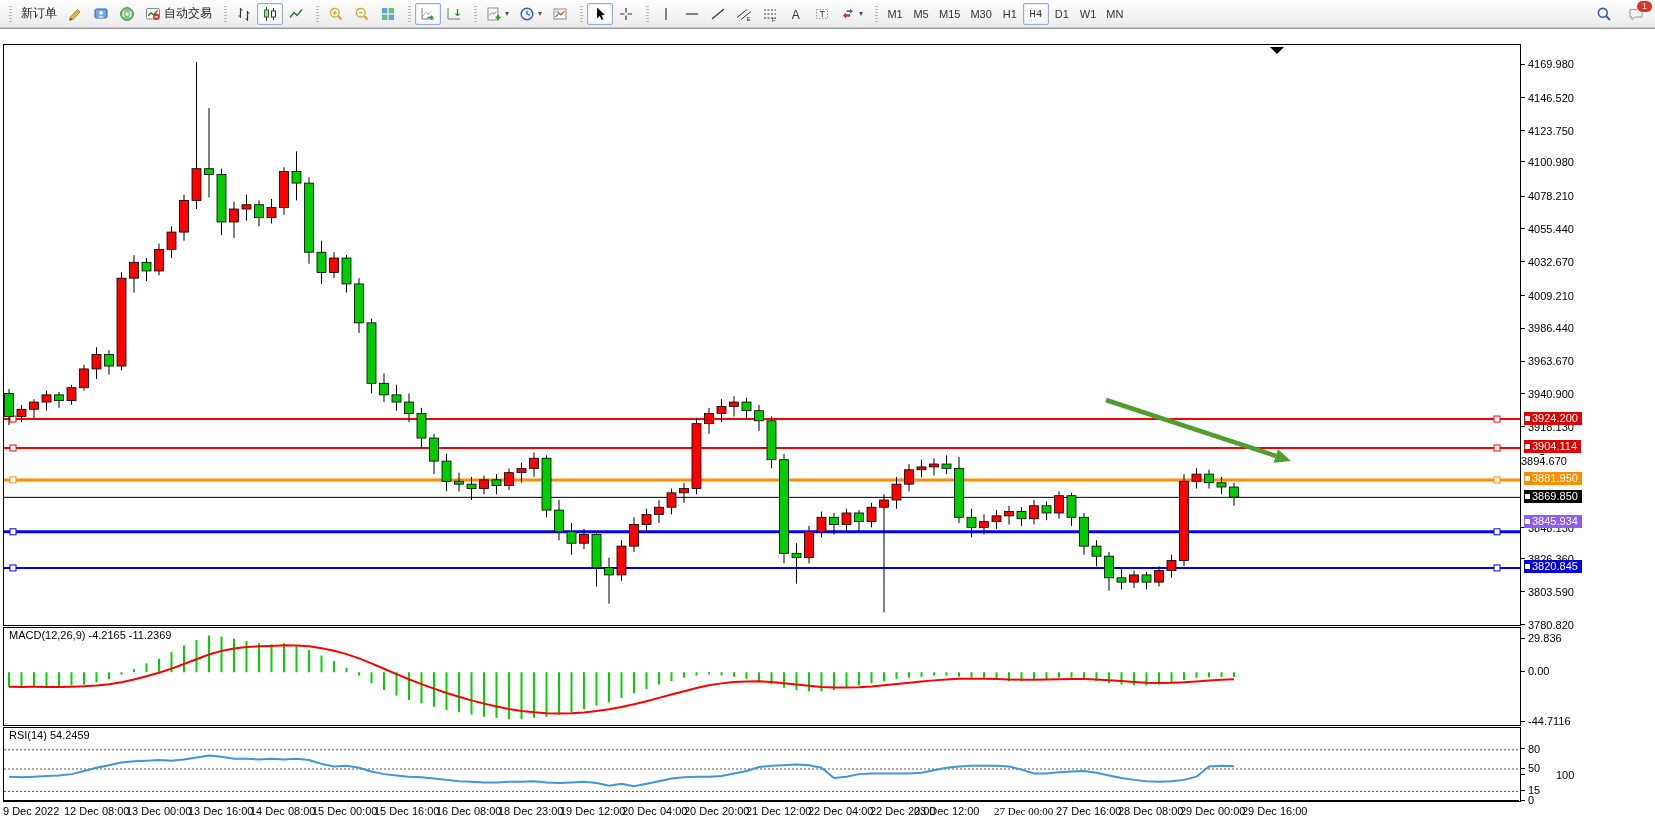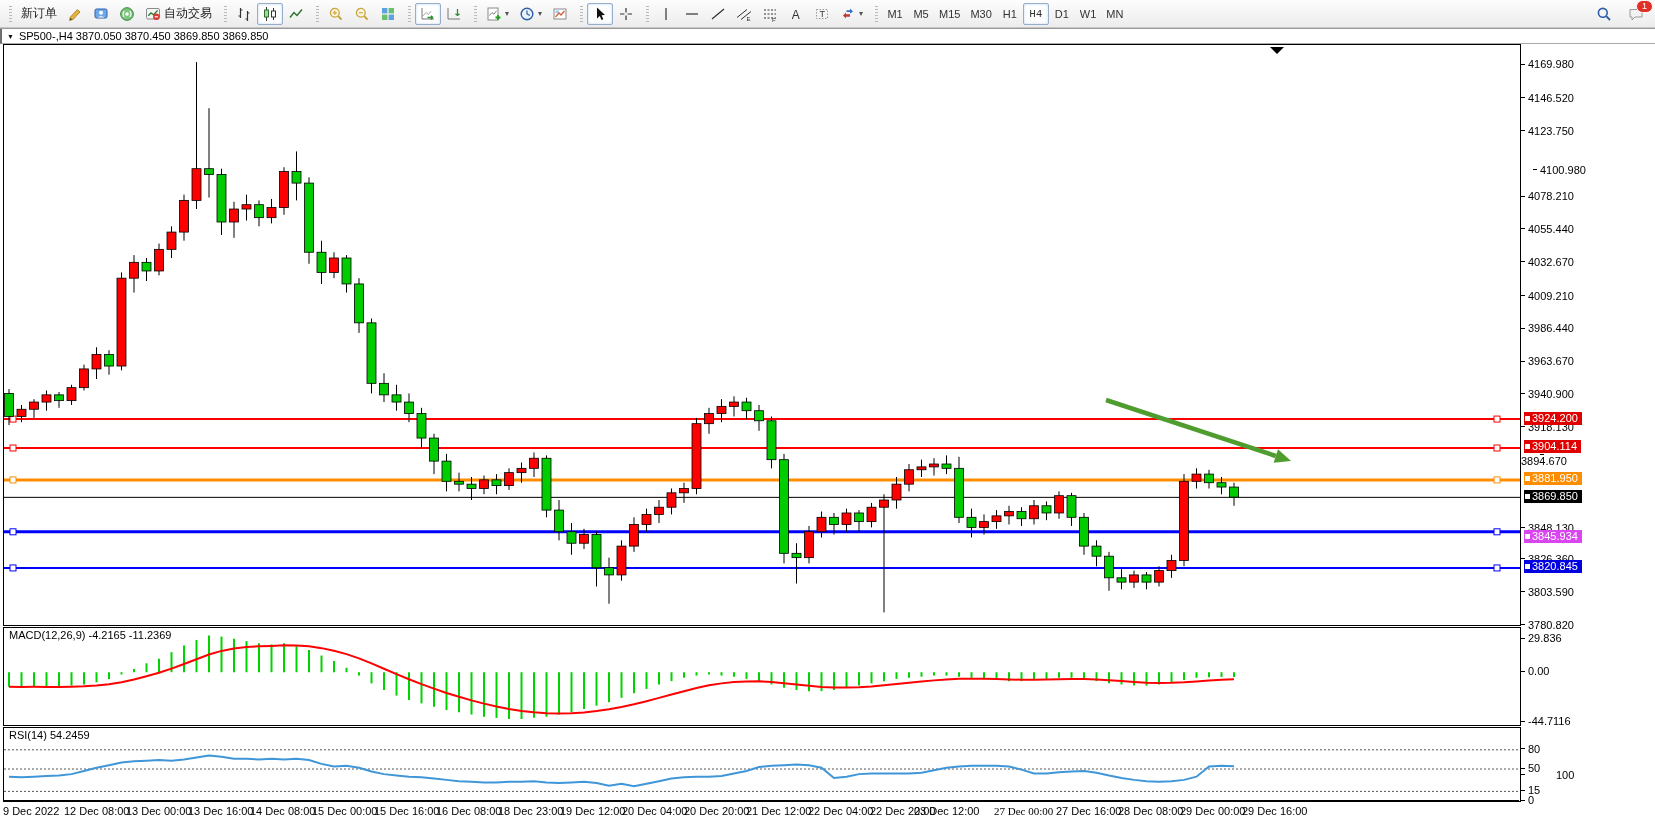--- a/index.html
+++ b/index.html
@@ -328,24 +328,20 @@
           <svg viewBox="0 0 16 16">
             <path d="M2 3.5 h12 v7.5 h-7 l-3 3 v-3 h-2 z" fill="#f2f2f2" stroke="#9a9a9a"></path>
           </svg>
         </span>
         <span class="badge">1</span>
       </button>
     </div>
   </div>
 
 <div class="chart-area">
-  <div class="titlebar">
-    <span class="tri">▼</span>
-    <span>SP500-,H4  3870.050 3870.450 3869.850 3869.850</span>
-  </div>
 
   <div class="panel" id="main-plot">
       <svg width="1516" height="580">
         <line x1="0" x2="1516" y1="374.0555761126531" y2="374.0555761126531" stroke="#ff0000" stroke-width="2"></line>
         <rect x="6" y="371.0555761126531" width="6" height="6" fill="#fff" stroke="#ff0000"></rect>
         <rect x="1490" y="371.0555761126531" width="6" height="6" fill="#fff" stroke="#ff0000"></rect>
         <line x1="0" x2="1516" y1="402.9902343509096" y2="402.9902343509096" stroke="#ff0000" stroke-width="2"></line>
         <rect x="6" y="399.9902343509096" width="6" height="6" fill="#fff" stroke="#ff0000"></rect>
         <rect x="1490" y="399.9902343509096" width="6" height="6" fill="#fff" stroke="#ff0000"></rect>
         <line x1="0" x2="1516" y1="434.91833179155134" y2="434.91833179155134" stroke="#ff8d00" stroke-width="3"></line>
@@ -684,21 +680,21 @@
         <span>4169.980</span>
       </div>
       <div class="tick" style="top: 62.295px;">
         <span class="dash"></span>
         <span>4146.520</span>
       </div>
       <div class="tick" style="top: 95.0961px;">
         <span class="dash"></span>
         <span>4123.750</span>
       </div>
-      <div class="tick" style="top: 134px; margin-left: 12px;">
+      <div class="tick" style="top: 126px;">
         <span class="dash"></span>
         <span>4100.980</span>
       </div>
       <div class="tick" style="top: 160.698px;">
         <span class="dash"></span>
         <span>4078.210</span>
       </div>
       <div class="tick" style="top: 193.499px;">
         <span class="dash"></span>
         <span>4055.440</span>
@@ -744,21 +740,21 @@
         <span>3848.130</span>
       </div>
       <div class="tick" style="top: 523.498px;">
         <span class="dash"></span>
         <span>3826.360</span>
       </div>
       <div class="pbox" style="top: 382.556px; background: rgb(224, 0, 0);">3924.200</div>
       <div class="pbox" style="top: 411.49px; background: rgb(224, 0, 0);">3904.114</div>
       <div class="pbox" style="top: 443.418px; background: rgb(255, 141, 0);">3881.950</div>
       <div class="pbox" style="top: 460.849px; background: rgb(0, 0, 0);">3869.850</div>
-      <div class="pbox" style="top: 501px; background: #d946ef;">3845.934</div>
+      <div class="pbox" style="top: 486px; background: #8b5cf6;">3845.934</div>
       <div class="pbox" style="top: 531.442px; background: rgb(0, 0, 224);">3820.845</div>
       <div class="tick" style="top: 602.5px;">
         <span class="dash"></span>
         <span>29.836</span>
       </div>
       <div class="tick" style="top: 635.719px;">
         <span class="dash"></span>
         <span>0.00</span>
       </div>
       <div class="tick" style="top: 685.501px;">

